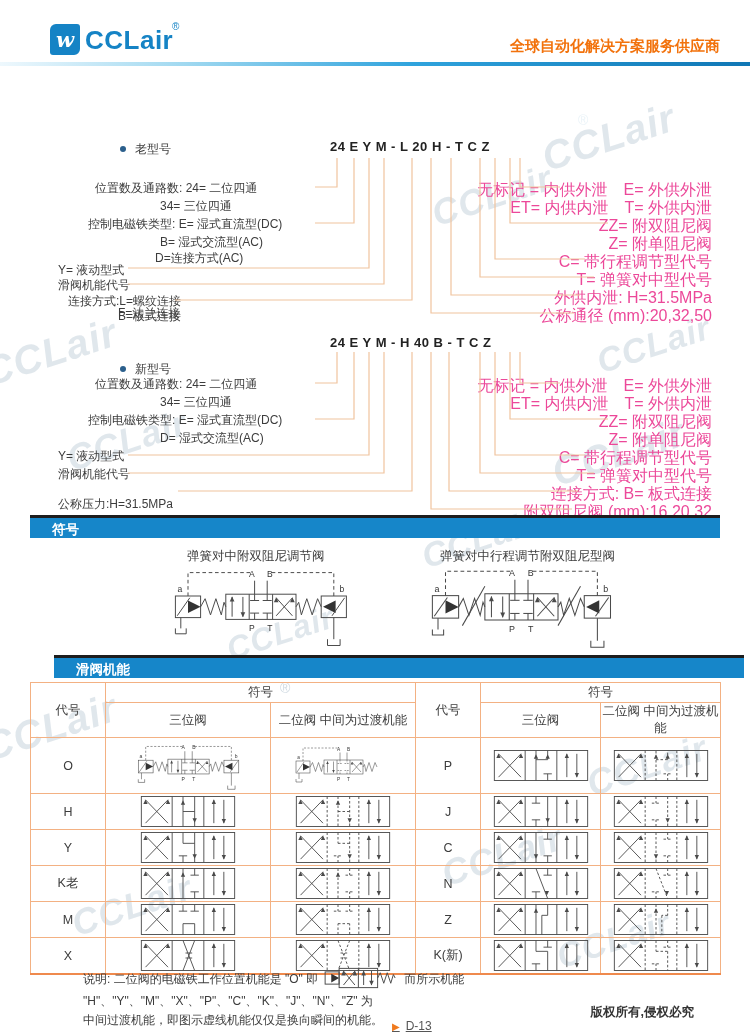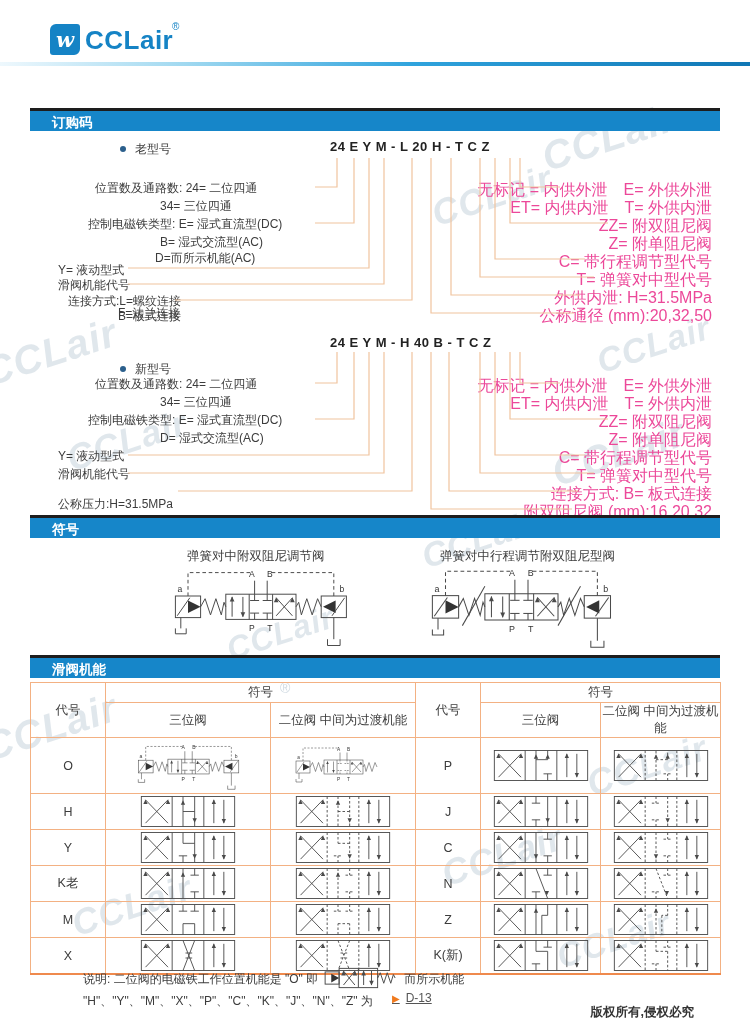--- a/index.html
+++ b/index.html
@@ -29,69 +29,69 @@
   .vfullbig{position:absolute;}
   
   .spool{position:absolute;left:30px;top:682px;width:690px;border-collapse:collapse;table-layout:fixed;
          border-bottom:2px solid #ef8a4d;}
   .spool td{border:1px solid #f3b183;font-size:12.5px;color:#3c3c3c;text-align:center;vertical-align:middle;padding:0;}
   .spool tr.h1{height:20px;} .spool tr.h2{height:24px;} .spool tr.r0{height:56px;} .spool tr.b{height:36px;}
   .vcell{display:flex;align-items:center;justify-content:center;}
   .vfull{margin:0 auto;}
   
   .note{position:absolute;left:83px;top:964px;width:630px;font-size:12px;color:#3c3c3c;line-height:19px;}
-  .page-num{position:absolute;left:392px;top:991px;font-size:12px;color:#555;text-decoration:underline;}
+  .page-num{position:absolute;left:392px;top:1019px;font-size:12px;color:#555;text-decoration:underline;}
   .tri-marker{color:#f07a1e;font-size:10px;margin-right:6px;}
   .copyright{position:absolute;right:56px;top:1004px;font-size:12.5px;font-weight:bold;color:#333;}
   
   .wm{position:absolute;color:rgba(165,185,200,.35);font-weight:bold;font-style:italic;pointer-events:none;
       transform:rotate(-18deg);font-size:40px;letter-spacing:1px;white-space:nowrap;}
   .wmr{position:absolute;color:rgba(222,236,245,.65);font-size:14px;pointer-events:none;}
   .wmr2{position:absolute;color:rgba(165,185,200,.55);font-size:14px;pointer-events:none;}
 </style>
 </head>
 <body>
 
 <div class="page">
 
   <div class="logo-box">
     <span class="logo-glyph">w</span>
   </div>
   <div class="brand">CCLair</div>
   <div class="brand-reg">®</div>
+  <div class="slogan">全球自动化解决方案服务供应商</div>
   <div class="hline"></div>
 
   <div class="wm" style="left:540px;top:115px;">CCLair</div>
   <div class="wm" style="left:430px;top:175px;font-size:36px;">CCLair</div>
   <div class="wm" style="left:-18px;top:330px;">CCLair</div>
   <div class="wm" style="left:595px;top:325px;font-size:34px;">CCLair</div>
   <div class="wm" style="left:65px;top:420px;font-size:36px;">CCLair</div>
   <div class="wm" style="left:550px;top:430px;">CCLair</div>
   <div class="wm" style="left:420px;top:520px;font-size:34px;">CCLair</div>
   <div class="wm" style="left:225px;top:615px;font-size:32px;">CCLair</div>
   <div class="wm" style="left:-18px;top:705px;">CCLair</div>
   <div class="wm" style="left:585px;top:745px;font-size:36px;">CCLair</div>
   <div class="wm" style="left:440px;top:835px;font-size:36px;">CCLair</div>
   <div class="wm" style="left:70px;top:885px;font-size:36px;">CCLair</div>
   <div class="wm" style="left:555px;top:920px;font-size:34px;">CCLair</div>
   <div class="wmr" style="left:578px;top:112px;">®</div>
   <div class="wmr" style="left:260px;top:520px;">®</div>
   <div class="wmr" style="left:212px;top:660px;">®</div>
   <div class="wmr2" style="left:280px;top:680px;">®</div>
 
-  <div class="bar" style="top:108px;">订购码</div>
 
   <div class="bullet" style="left:120px;top:141px;"><span class="dot"></span><span>老型号</span></div>
   <div class="code" style="left:330px;top:139px;">24 E Y M - L 20 H - T C Z</div>
 
   <div class="lbl" style="left:95px;top:180px;">位置数及通路数: 24= 二位四通</div>
   <div class="lbl" style="left:160px;top:198px;">34= 三位四通</div>
   <div class="lbl" style="left:88px;top:216px;">控制电磁铁类型: E= 湿式直流型(DC)</div>
   <div class="lbl" style="left:160px;top:234px;">B= 湿式交流型(AC)</div>
-  <div class="lbl" style="left:155px;top:250px;">D=而所示机能(AC)</div>
+  <div class="lbl" style="left:155px;top:250px;">D=连接方式(AC)</div>
   <div class="lbl" style="left:58px;top:262px;">Y= 液动型式</div>
   <div class="lbl" style="left:58px;top:277px;">滑阀机能代号</div>
   <div class="lbl" style="left:68px;top:293px;">连接方式:L=螺纹连接</div>
   <div class="lbl" style="left:118px;top:308px;">B=板式连接</div>
   <div class="lbl" style="left:118px;top:305px;">F=法兰连接</div>
 
   <div class="rlbl" style="top:180px;">无标记 = 内供外泄　E= 外供外泄</div>
   <div class="rlbl" style="top:198px;">ET= 内供内泄　T= 外供内泄</div>
   <div class="rlbl" style="top:216px;">ZZ= 附双阻尼阀</div>
   <div class="rlbl" style="top:234px;">Z= 附单阻尼阀</div>
@@ -238,21 +238,21 @@
         <rect x="188" y="42" width="28" height="24" stroke="#4a4a4a" fill="none" stroke-width="1.1"></rect>
         <polygon points="204,47 190,54 204,61" fill="#333"></polygon>
         <line x1="200" y1="64" x2="214" y2="44" stroke="#4a4a4a" fill="none" stroke-width="1.1"></line>
         <text x="211" y="38" font-size="9.5" fill="#333" text-anchor="middle" font-family="Liberation Sans, sans-serif">b</text>
         <line x1="202" y1="66" x2="202" y2="90" stroke="#4a4a4a" fill="none" stroke-width="1.1"></line>
         <polyline points="195,90 195,97 209,97 209,90" stroke="#4a4a4a" fill="none" stroke-width="1.1"></polyline>
         <line x1="58" y1="74" x2="82" y2="32" stroke="#4a4a4a" fill="none" stroke-width="1.1"></line>
         <line x1="160" y1="74" x2="184" y2="32" stroke="#4a4a4a" fill="none" stroke-width="1.1"></line>
       </svg></div>
 
-  <div class="bar" style="top:655px;">滑阀机能</div>
+  <div class="bar" style="top:655px;margin-left:24px;">滑阀机能</div>
 
   <table class="spool">
     <colgroup>
       <col style="width:75px">
         <col style="width:165px">
         <col style="width:145px">
       <col style="width:65px">
         <col style="width:120px">
         <col style="width:120px">
     </colgroup>
@@ -892,18 +892,19 @@
           <line x1="24" y1="8" x2="37" y2="24" stroke="#4a4a4a" fill="none" stroke-width="1.1"></line>
           <line x1="37" y1="8" x2="24" y2="24" stroke="#4a4a4a" fill="none" stroke-width="1.1"></line>
           <polygon points="37,7.5 34.4,13 39.6,13" fill="#4a4a4a"></polygon>
           <polygon points="24,7.5 21.4,13 26.6,13" fill="#4a4a4a"></polygon>
           <line x1="47" y1="8" x2="47" y2="24" stroke="#4a4a4a" fill="none" stroke-width="1.1"></line>
           <polygon points="47,7.5 44.4,13 49.6,13" fill="#4a4a4a"></polygon>
           <line x1="56" y1="8" x2="56" y2="24" stroke="#4a4a4a" fill="none" stroke-width="1.1"></line>
           <polygon points="56,24.5 53.4,19 58.6,19" fill="#4a4a4a"></polygon>
           <polyline points="63,16 66,10 70,22 74,10 78,22 81,12 83,16" stroke="#4a4a4a" fill="none" stroke-width="1.1"></polyline>
         </svg></span><span>而所示机能 "H"、"Y"、"M"、"X"、"P"、"C"、"K"、"J"、"N"、"Z"  为</span><br>
+    <span>中间过渡机能，即图示虚线机能仅仅是换向瞬间的机能。</span>
   </div>
 
   <div class="page-num"><span class="tri-marker">▶</span><span>D-13</span></div>
   <div class="copyright">版权所有,侵权必究</div>
 
 </div>
 
 </body></html>

